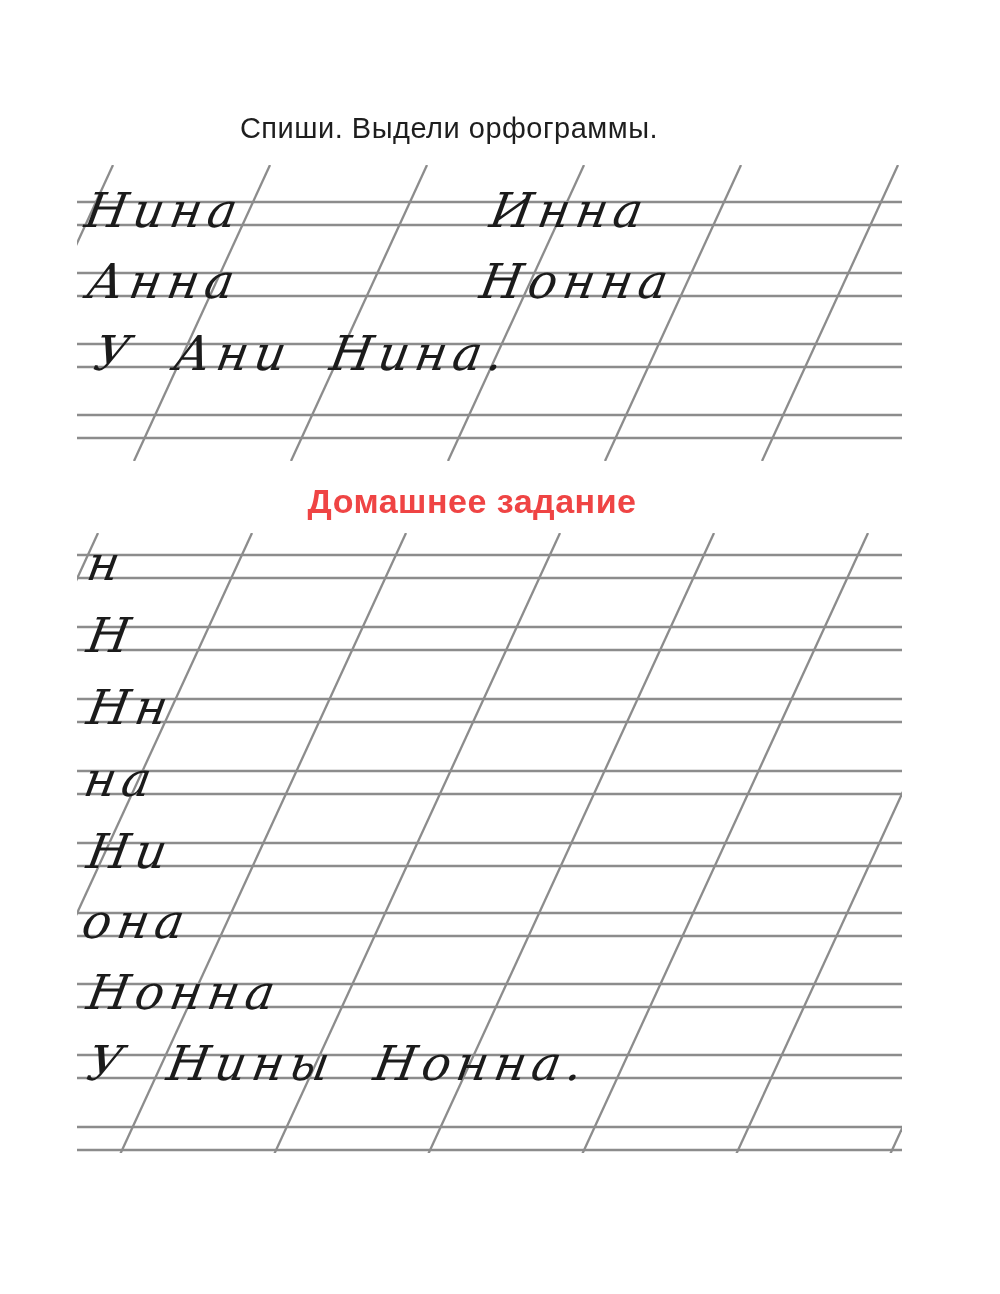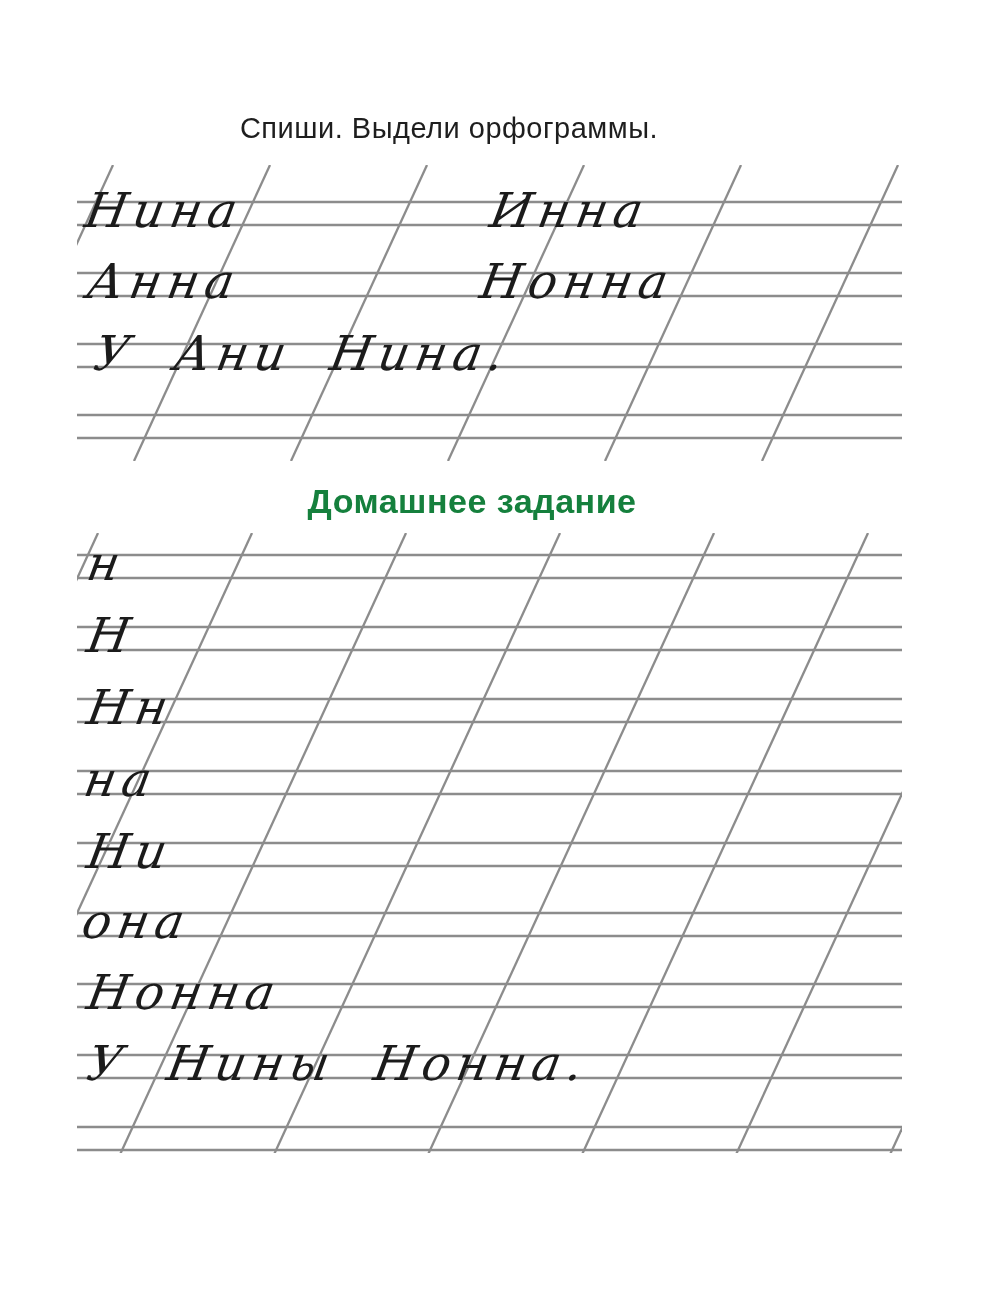--- a/index.html
+++ b/index.html
@@ -28,21 +28,21 @@
   }
   .section-heading {
     position: absolute;
     top: 482px;
     left: 0;
     width: 944px;
     text-align: center;
     font-size: 34px;
     font-weight: 700;
     letter-spacing: 0.5px;
-    color: #15803d;
+    color: #ef4444;
   }
   .ruled-block {
     position: absolute;
   }
   .ruled-block svg {
     display: block;
     overflow: hidden;
   }
   .rule-line {
     stroke: #8c8c8c;

